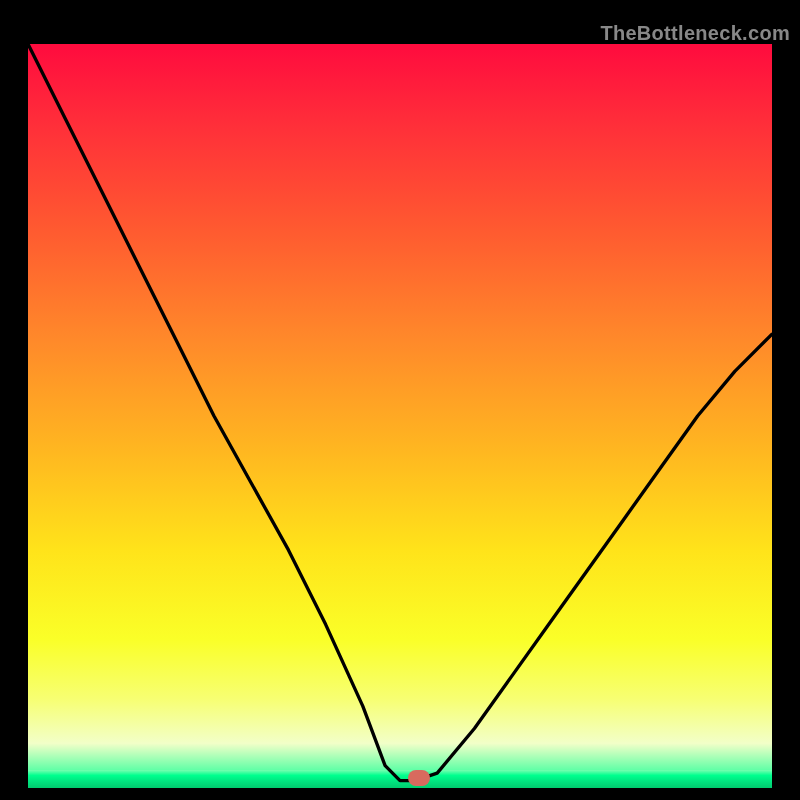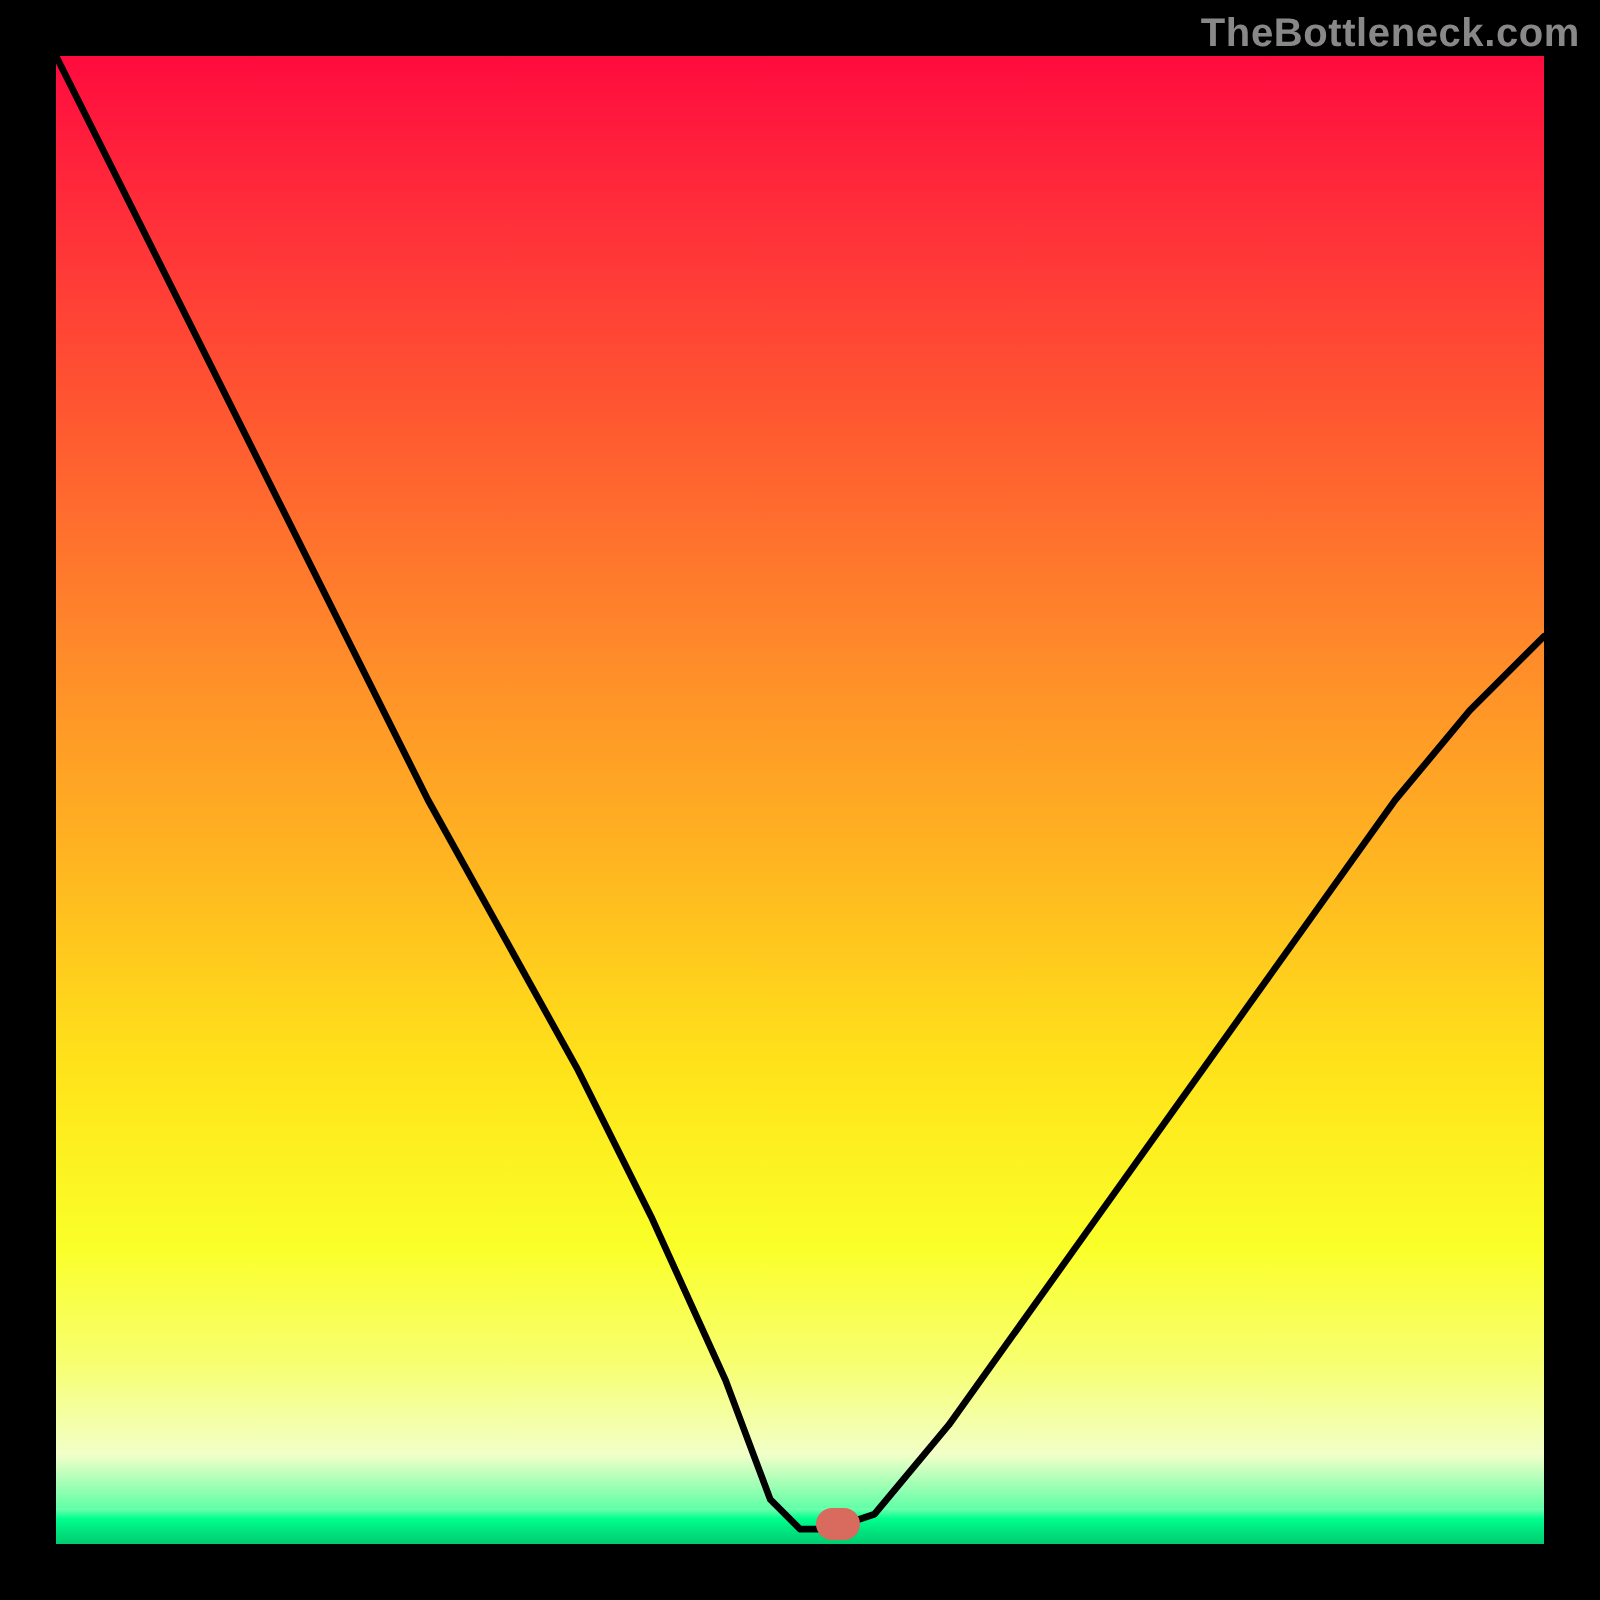--- a/index.html
+++ b/index.html
@@ -9,20 +9,21 @@
     height: 800px;
     background: #000;
     overflow: hidden;
     font-family: Arial, Helvetica, sans-serif;
   }
   .stage {
     position: relative;
     width: 800px;
     height: 564px;
     background: #000;
+    margin-top: 16px;
   }
   .plot-area {
     position: absolute;
     left: 28px;
     top: 28px;
     width: 744px;
     height: 744px;
     overflow: hidden;
   }
   .gradient-bg {

